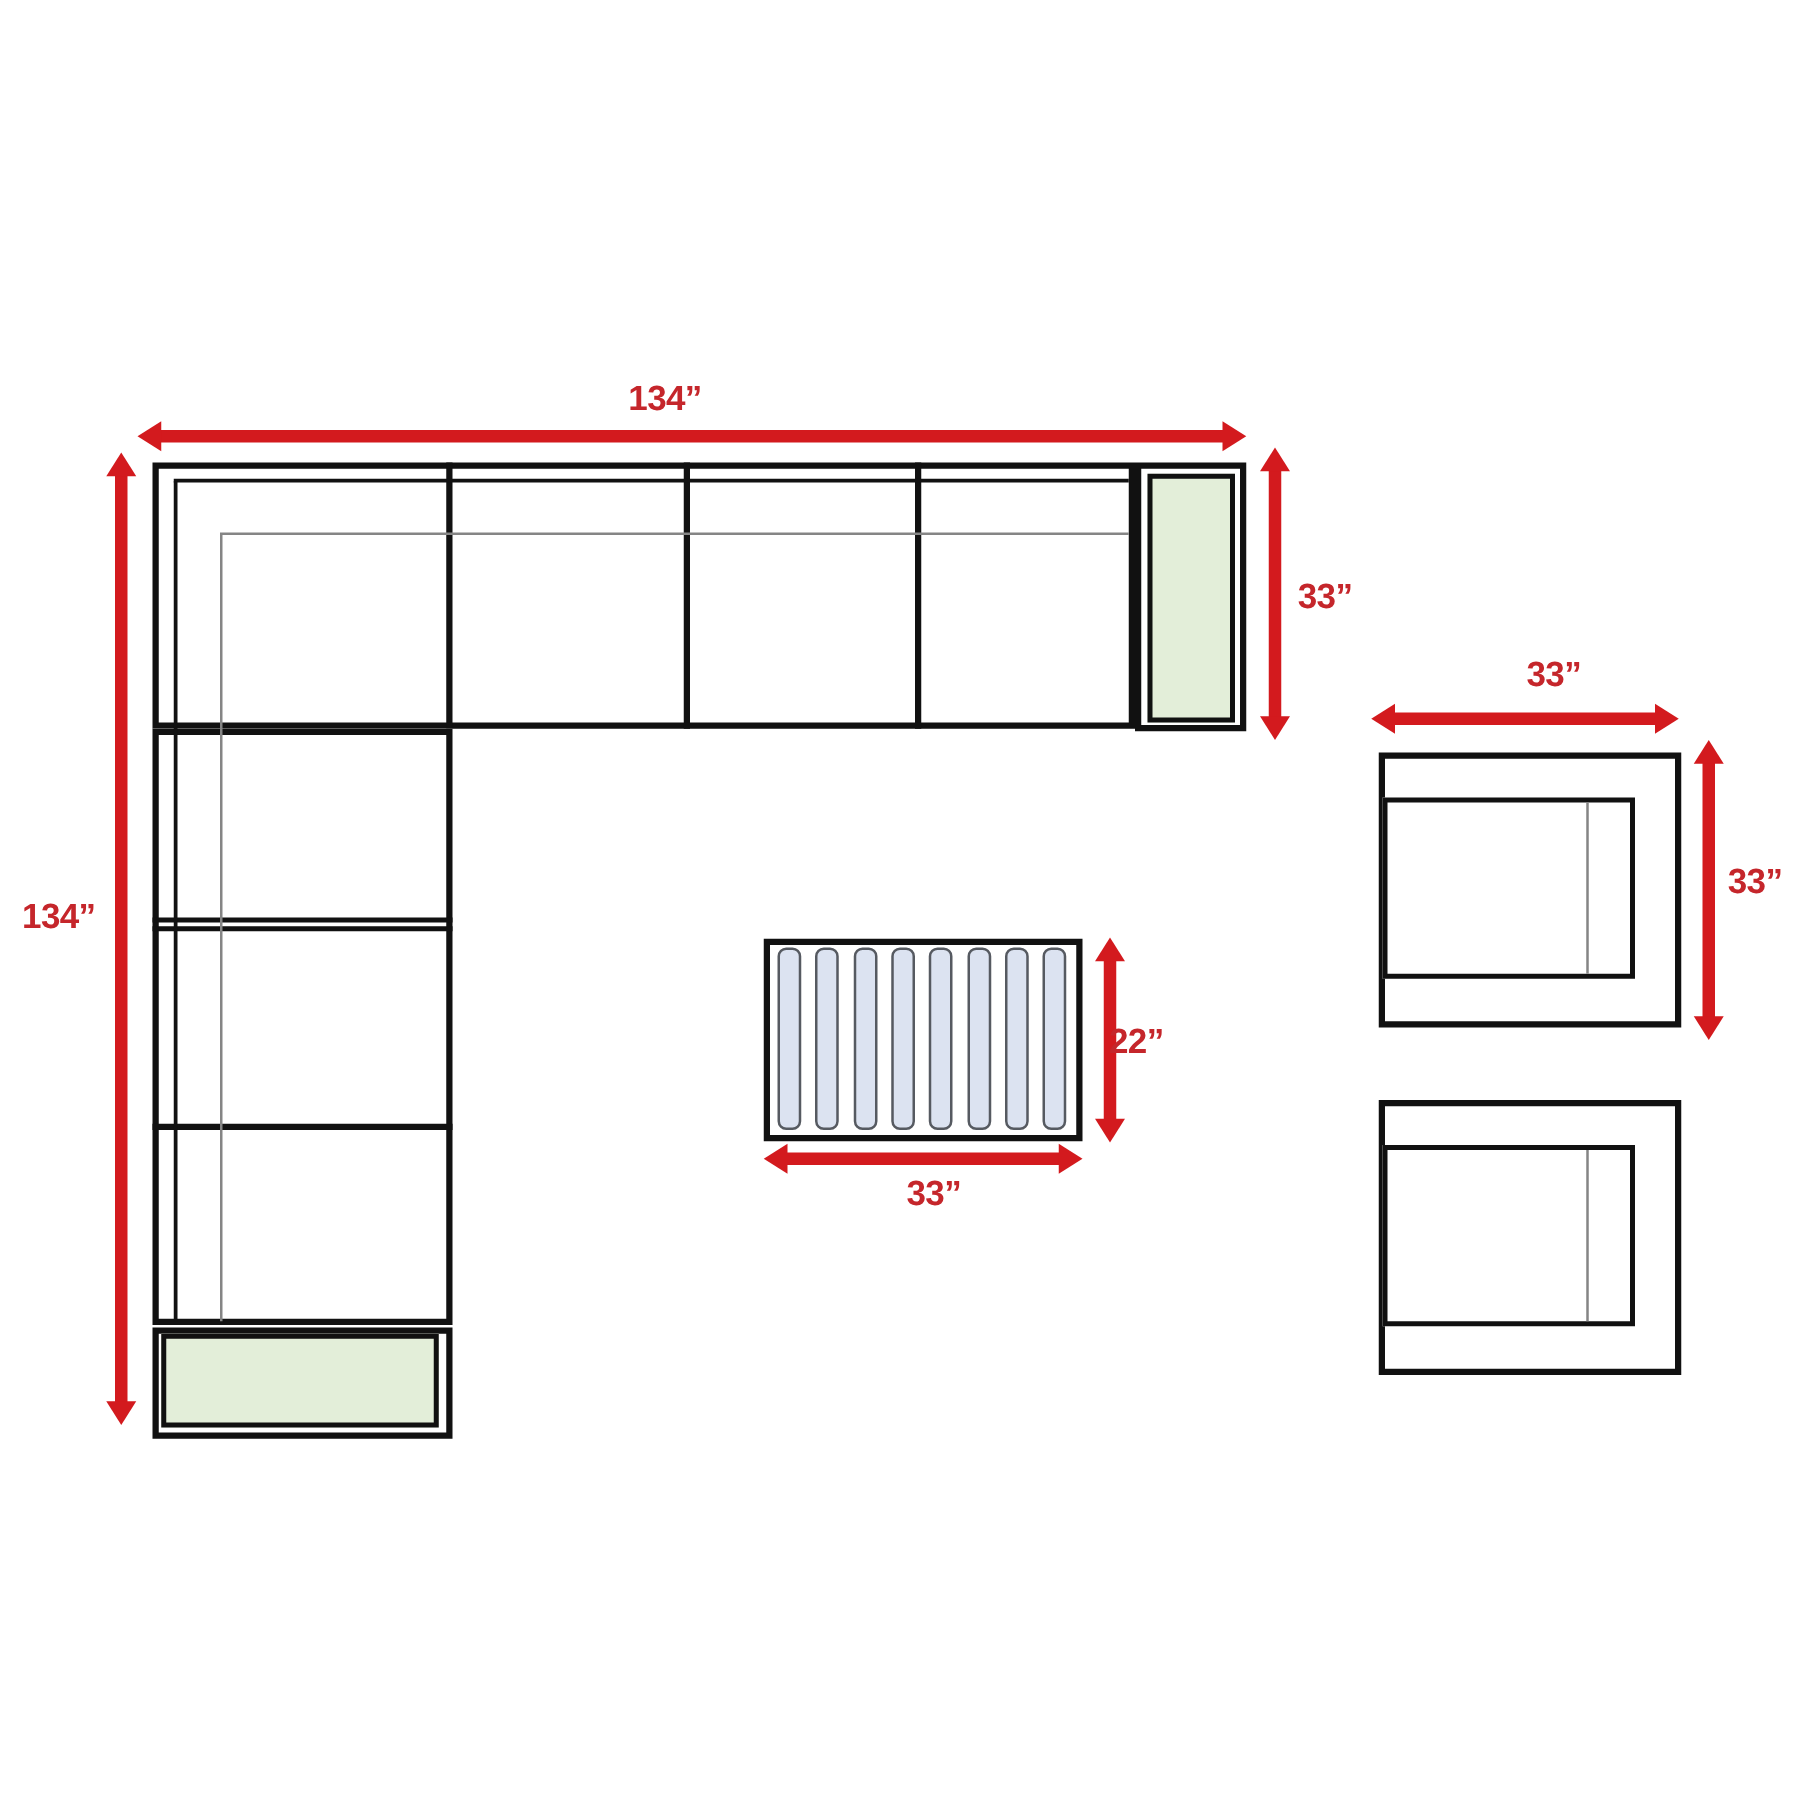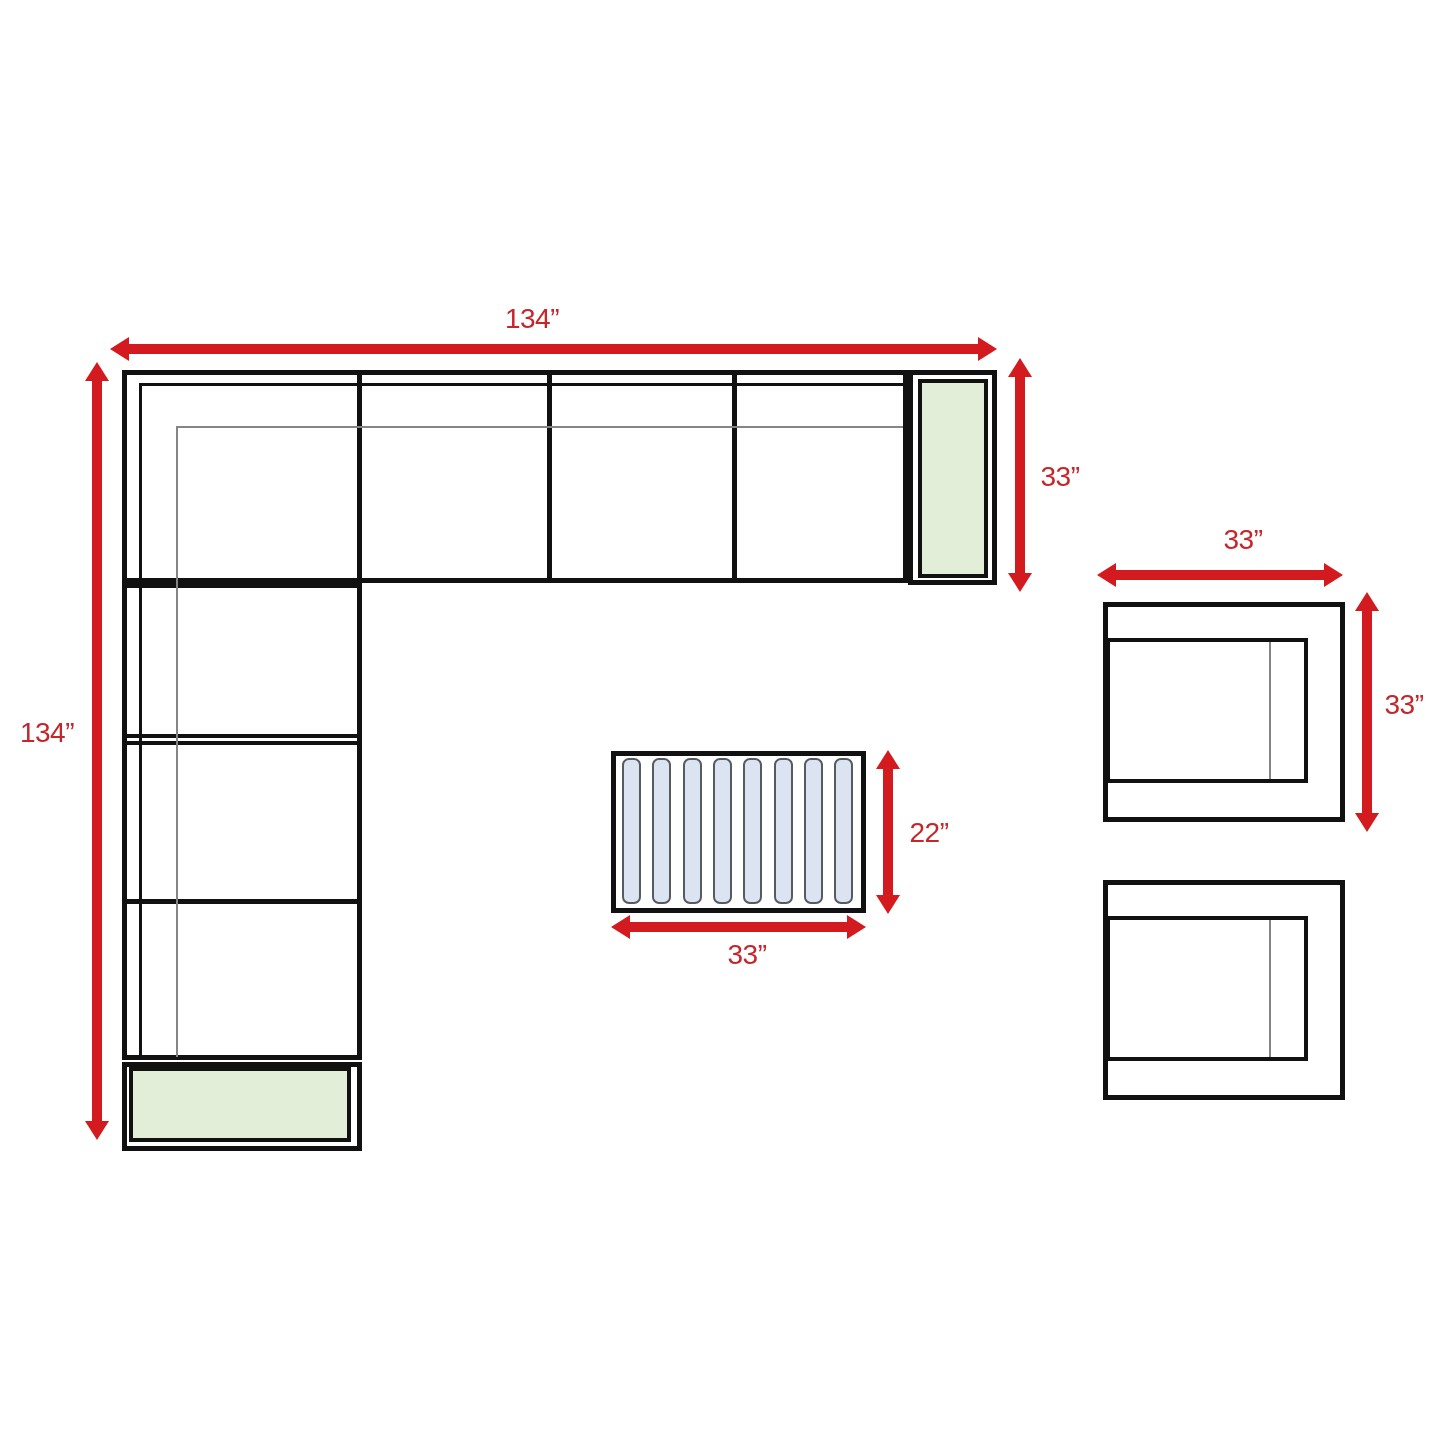--- a/index.html
+++ b/index.html
@@ -17,21 +17,21 @@
     position:relative;width:1445px;height:1445px;background:var(--background);
     font-family:"Liberation Sans","DejaVu Sans",sans-serif;overflow:hidden;
   }
   .rect{position:absolute;box-sizing:border-box;border:5px solid var(--line-black);background:var(--background);}
   .rect.thin{border-width:4px;}
   .fill-green{background:var(--cushion-green);}
   .bar{position:absolute;background:var(--line-black);}
   .seam{position:absolute;background:var(--seam-gray);}
   .dim-label{
     position:absolute;transform:translate(-50%,-50%);
-    color:var(--label-red);font-size:28px;font-weight:400;letter-spacing:-0.5px;white-space:nowrap;
+    color:var(--label-red);font-size:28px;font-weight:700;letter-spacing:-0.5px;white-space:nowrap;
   }
   .arrow{position:absolute;}
   .arrow.h{height:24px;}
   .arrow.v{width:24px;}
   .arrow .shaft{position:absolute;background:var(--arrow-red);}
   .arrow.h .shaft{left:15px;right:15px;top:7px;height:10px;}
   .arrow.v .shaft{top:15px;bottom:15px;left:7px;width:10px;}
   .arrow .head{position:absolute;width:0;height:0;}
   .arrow.h .head-start{left:0;top:0;border-top:12px solid transparent;border-bottom:12px solid transparent;border-right:19px solid var(--arrow-red);}
   .arrow.h .head-end{right:0;top:0;border-top:12px solid transparent;border-bottom:12px solid transparent;border-left:19px solid var(--arrow-red);}
@@ -132,16 +132,16 @@
     <span class="shaft"></span>
     <span class="head head-start"></span>
     <span class="head head-end"></span>
   </div>
 
   <div class="dim-label" style="left:532px;top:319px;">134”</div>
   <div class="dim-label" style="left:47px;top:733px;">134”</div>
   <div class="dim-label" style="left:1060px;top:477px;">33”</div>
   <div class="dim-label" style="left:1243px;top:540px;">33”</div>
   <div class="dim-label" style="left:1404px;top:705px;">33”</div>
-  <div class="dim-label" style="left:929px;top:833px;text-align:center;">22”</div>
+  <div class="dim-label" style="left:909px;top:833px;text-align:center;">22”</div>
   <div class="dim-label" style="left:747px;top:955px;">33”</div>
 
 </div>
 
 </body></html>

